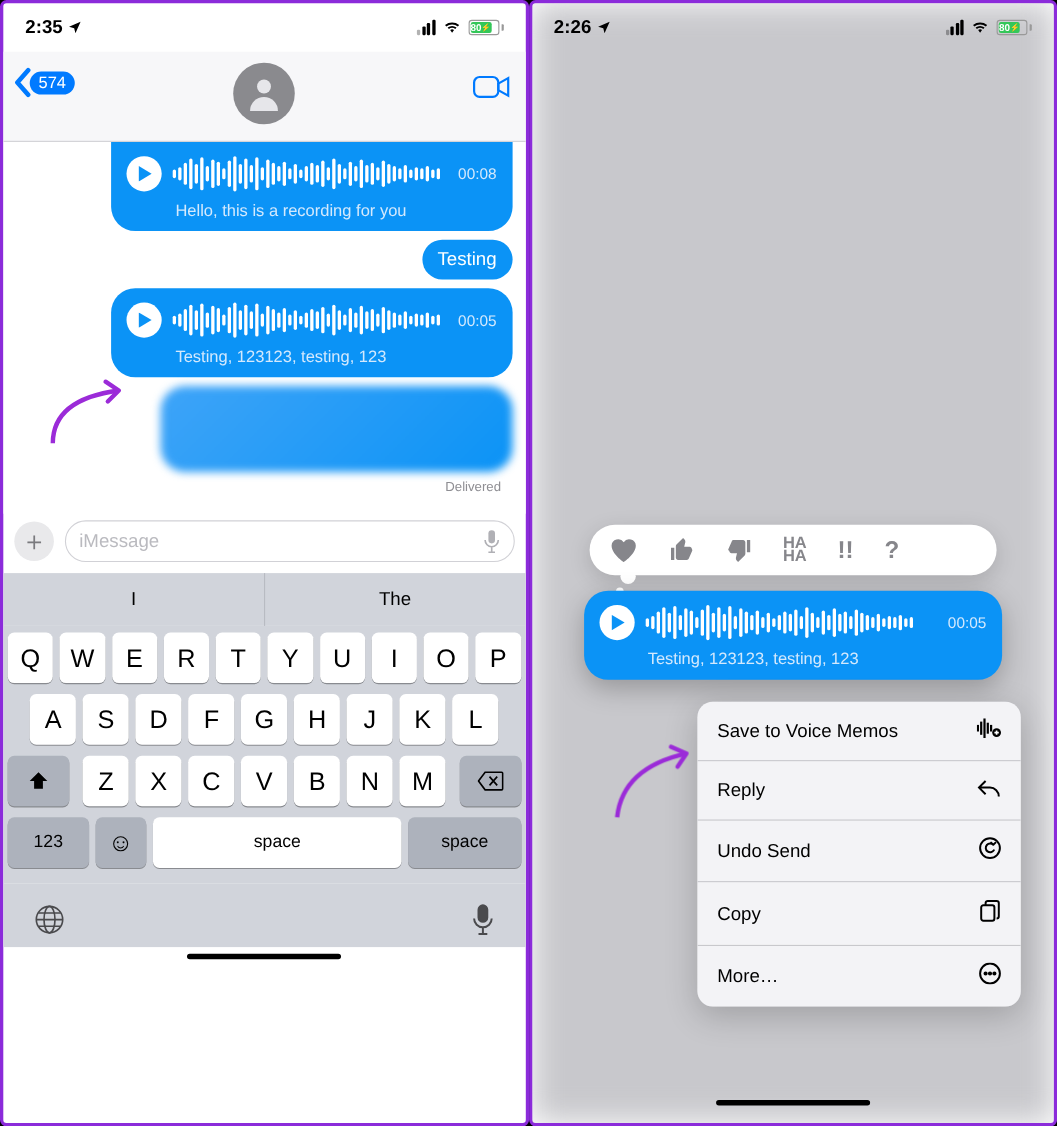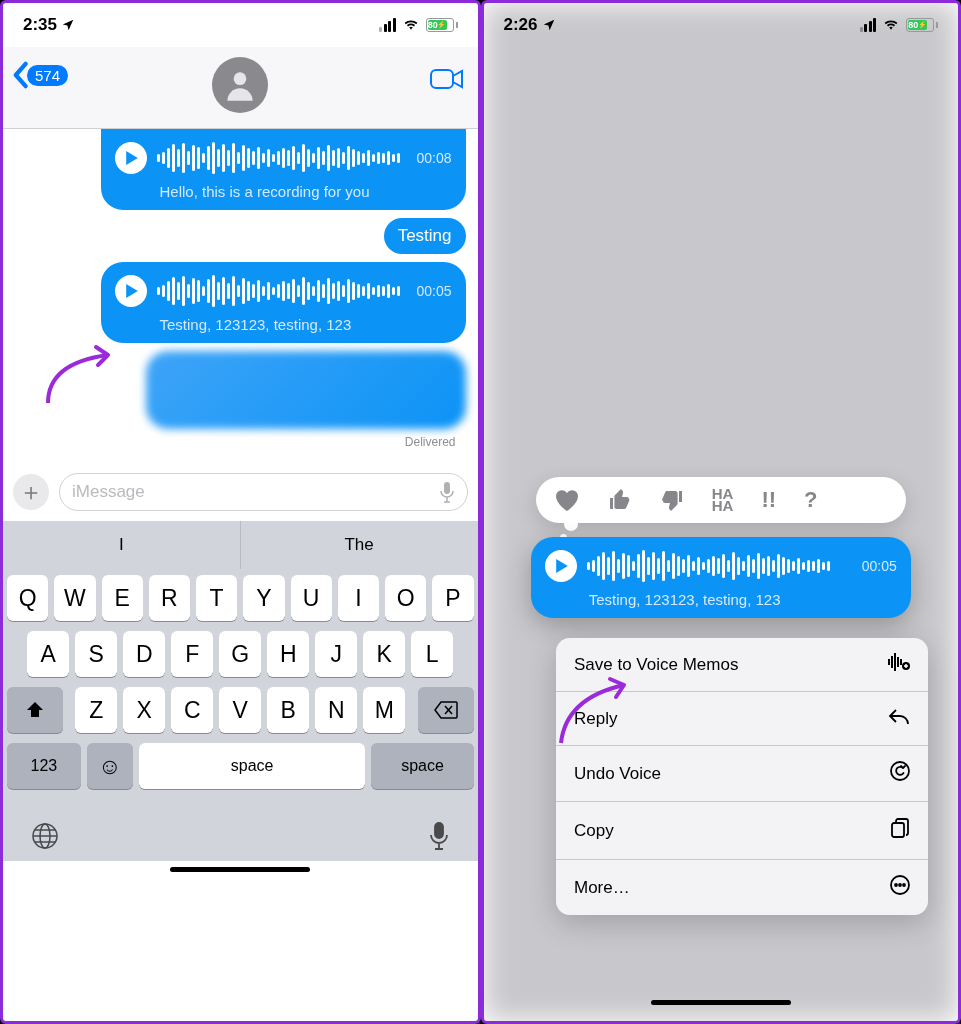--- a/index.html
+++ b/index.html
@@ -80,21 +80,21 @@
 
 .tapback { background: #fff; border-radius: 32px; padding: 10px 18px; display: flex; gap: 28px; align-items: center; width: 370px; margin: 430px auto 0; position: relative; box-shadow: 0 6px 20px rgba(0,0,0,.15); }
 .tapback::before { content: ''; position: absolute; bottom: -8px; left: 28px; width: 14px; height: 14px; background: #fff; border-radius: 50%; }
 .tapback::after { content: ''; position: absolute; bottom: -18px; left: 24px; width: 7px; height: 7px; background: #fff; border-radius: 50%; }
 .tb-item { color: #86868b; font-size: 22px; font-weight: 700; }
 
 
 .selected-bubble { width: 380px; margin: 14px auto 0; }
 
 
-.ctx-menu { background: rgba(245,245,248,.96); backdrop-filter: blur(20px); border-radius: 14px; width: 372px; margin: 20px 30px 0 auto; overflow: hidden; box-shadow: 0 8px 30px rgba(0,0,0,.2); }
+.ctx-menu { background: rgba(245,245,248,.96); backdrop-filter: blur(20px); border-radius: 14px; width: 294px; margin: 20px 30px 0 auto; overflow: hidden; box-shadow: 0 8px 30px rgba(0,0,0,.2); }
 .ctx-item { display: flex; align-items: center; justify-content: space-between; padding: 15px 18px; font-size: 17px; border-bottom: 0.5px solid #c8c8cc; }
 .ctx-item:last-child { border-bottom: 0; }
 .ctx-icon { color: #000; }
 
 
 .arrow-svg { position: absolute; z-index: 50; pointer-events: none; }
 </style>
 </head>
 <body>
 
@@ -505,21 +505,21 @@
               <path d="M18 11v4M16 13h4" stroke="#fff" stroke-width="1.5"></path>
             </svg></span>
       </div>
       <div class="ctx-item">
         <span>Reply</span>
         <span class="ctx-icon"><svg width="22" height="18" viewBox="0 0 22 18" fill="none" stroke="#000" stroke-width="1.8">
               <path d="M8 3L2 9l6 6M2 9h10a8 8 0 018 8"></path>
             </svg></span>
       </div>
       <div class="ctx-item">
-        <span>Undo Voice</span>
+        <span>Undo Send</span>
         <span class="ctx-icon"><svg width="20" height="20" viewBox="0 0 20 20" fill="none" stroke="#000" stroke-width="1.8">
               <circle cx="10" cy="10" r="9"></circle>
               <path d="M13 7a4 4 0 10.5 5M13 7l-2-2M13 7l2-2" stroke-linecap="round"></path>
             </svg></span>
       </div>
       <div class="ctx-item">
         <span>Copy</span>
         <span class="ctx-icon"><svg width="20" height="22" viewBox="0 0 20 22" fill="none" stroke="#000" stroke-width="1.8">
               <rect x="2" y="6" width="12" height="14" rx="2"></rect>
               <path d="M6 6V4a2 2 0 012-2h8a2 2 0 012 2v12a2 2 0 01-2 2"></path>

